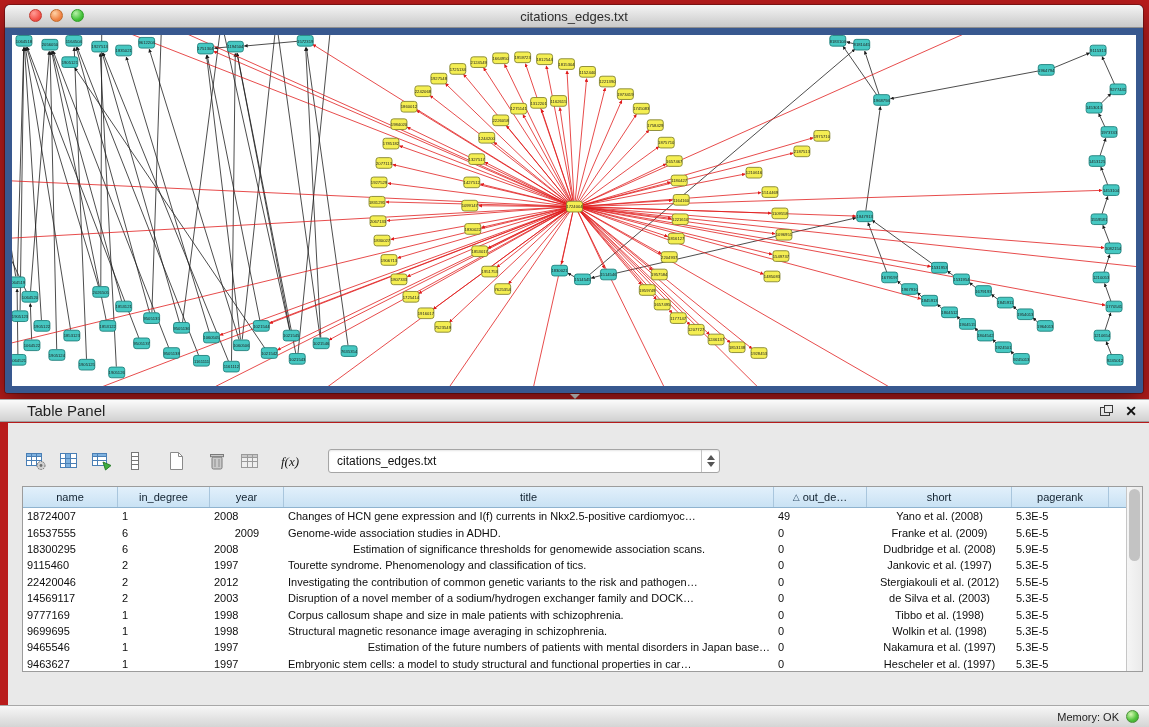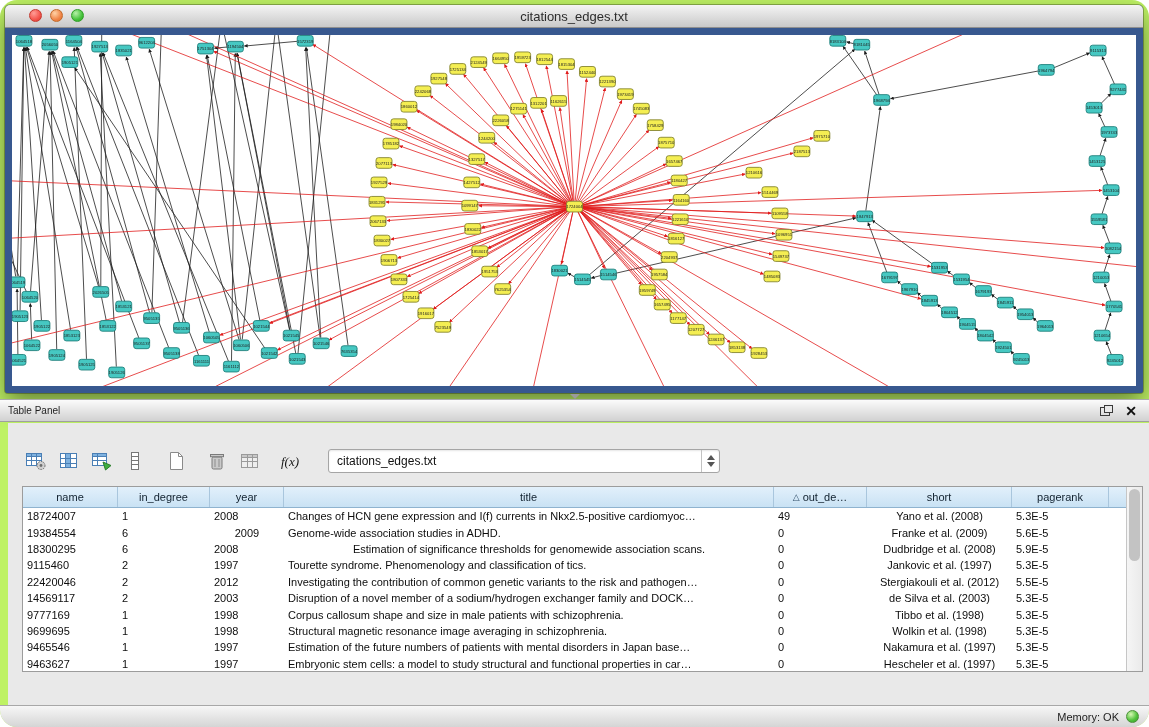--- a/index.html
+++ b/index.html
@@ -1,17 +1,17 @@
 <!DOCTYPE html>
 <html><head>
 <meta charset="utf-8">
 <style>
   html,body{margin:0;padding:0;}
-  .page{position:relative;width:1149px;height:727px;background:#bef264;overflow:hidden;
-        font-family:"Liberation Sans",sans-serif;border-radius:17px;}
+  .page{position:relative;width:1149px;height:727px;background:#b91c1c;overflow:hidden;
+        font-family:"Liberation Sans",sans-serif;}
 
   
   .gwindow{position:absolute;left:5px;top:5px;width:1138px;height:388px;
            border-radius:5px 5px 3px 3px;background:#38588f;overflow:hidden;
            box-shadow:0 10px 24px rgba(0,0,0,.45),0 0 0 1px rgba(0,0,0,.28);}
   .titlebar{height:22px;background:linear-gradient(#f4f4f4,#c9c9c9);
             border-bottom:1px solid #8f8f8f;position:relative;
             display:flex;align-items:center;justify-content:center;}
   .title-text{font-size:13px;color:#2c2c2c;}
   .lights{position:absolute;left:24px;top:4px;display:flex;gap:8px;}
@@ -25,21 +25,21 @@
 
   
   .splitter-handle{position:absolute;top:394px;left:50%;transform:translateX(-50%);
       width:0;height:0;border-left:5px solid transparent;border-right:5px solid transparent;
       border-top:5px solid #9a9a9a;}
 
   
   .panel-header{position:absolute;top:399px;left:0;width:100%;height:23px;box-sizing:border-box;
       background:linear-gradient(#fbfbfb,#d1d1d1);border-top:1px solid #ababab;border-bottom:1px solid #9f9f9f;
       display:flex;align-items:center;}
-  .panel-title{font-size:10px;color:#1f1f1f;padding-left:8px;}
+  .panel-title{font-size:15px;color:#1f1f1f;padding-left:27px;}
   .panel-header-actions{margin-left:auto;display:flex;align-items:center;gap:12px;padding-right:12px;}
   .float-icon{width:13px;height:11px;position:relative;}
   .float-icon .a{position:absolute;left:0;bottom:0;width:8px;height:7px;border:1.5px solid #3a3a3a;}
   .float-icon .b{position:absolute;right:0;top:0;width:7px;height:6px;border:1.5px solid #3a3a3a;background:#e9e9e9;}
   .close-x{font-size:14px;font-weight:bold;color:#101010;line-height:14px;}
 
   .panel-body{position:absolute;top:423px;left:8px;width:100%;height:282px;background:#e9e9e9;}
 
   .toolbar{position:absolute;top:25px;left:16px;height:26px;display:flex;align-items:center;}
   .tb-icon{width:24px;height:22px;margin-right:9px;display:inline-block;}
@@ -645,21 +645,21 @@
             <div class="tr">
               <div class="td" style="width: 95px; text-align: left;">18724007</div>
               <div class="td" style="width: 92px; text-align: left;">1</div>
               <div class="td" style="width: 74px; text-align: left;">2008</div>
               <div class="td" style="width: 490px; text-align: left;">Changes of HCN gene expression and I(f) currents in Nkx2.5-positive cardiomyoc…</div>
               <div class="td" style="width: 93px; text-align: left;">49</div>
               <div class="td" style="width: 145px; text-align: center;">Yano et al. (2008)</div>
               <div class="td" style="width: 97px; text-align: left;">5.3E-5</div>
             </div>
             <div class="tr">
-              <div class="td" style="width: 95px; text-align: left;">19384554</div>
+              <div class="td" style="width: 95px; text-align: left;">16537555</div>
               <div class="td" style="width: 92px; text-align: left;">6</div>
               <div class="td" style="width: 74px; text-align: center;">2009</div>
               <div class="td" style="width: 490px; text-align: left;">Genome-wide association studies in ADHD.</div>
               <div class="td" style="width: 93px; text-align: left;">0</div>
               <div class="td" style="width: 145px; text-align: center;">Franke et al. (2009)</div>
               <div class="td" style="width: 97px; text-align: left;">5.6E-5</div>
             </div>
             <div class="tr">
               <div class="td" style="width: 95px; text-align: left;">18300295</div>
               <div class="td" style="width: 92px; text-align: left;">6</div>
@@ -711,21 +711,21 @@
               <div class="td" style="width: 74px; text-align: left;">1998</div>
               <div class="td" style="width: 490px; text-align: left;">Structural magnetic resonance image averaging in schizophrenia.</div>
               <div class="td" style="width: 93px; text-align: left;">0</div>
               <div class="td" style="width: 145px; text-align: center;">Wolkin et al. (1998)</div>
               <div class="td" style="width: 97px; text-align: left;">5.3E-5</div>
             </div>
             <div class="tr">
               <div class="td" style="width: 95px; text-align: left;">9465546</div>
               <div class="td" style="width: 92px; text-align: left;">1</div>
               <div class="td" style="width: 74px; text-align: left;">1997</div>
-              <div class="td" style="width: 490px; text-align: left;">Estimation of the future numbers of patients with mental disorders in Japan base…</div>
+              <div class="td" style="width: 490px; text-align: right;">Estimation of the future numbers of patients with mental disorders in Japan base…</div>
               <div class="td" style="width: 93px; text-align: left;">0</div>
               <div class="td" style="width: 145px; text-align: center;">Nakamura et al. (1997)</div>
               <div class="td" style="width: 97px; text-align: left;">5.3E-5</div>
             </div>
             <div class="tr">
               <div class="td" style="width: 95px; text-align: left;">9463627</div>
               <div class="td" style="width: 92px; text-align: left;">1</div>
               <div class="td" style="width: 74px; text-align: left;">1997</div>
               <div class="td" style="width: 490px; text-align: left;">Embryonic stem cells: a model to study structural and functional properties in car…</div>
               <div class="td" style="width: 93px; text-align: left;">0</div>

